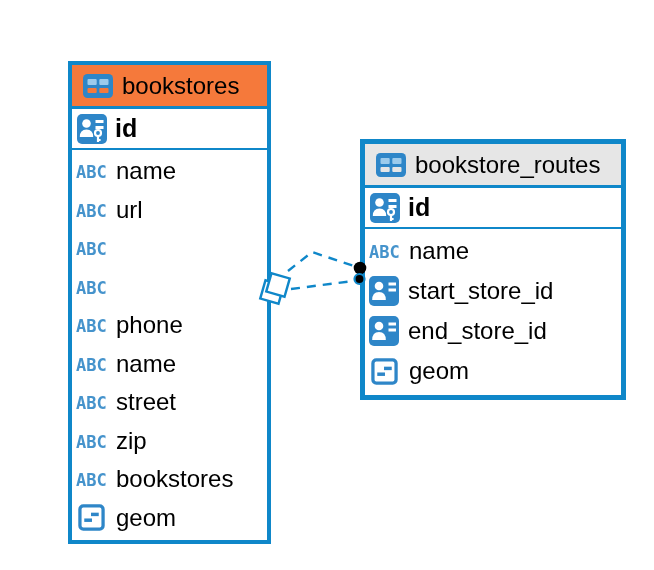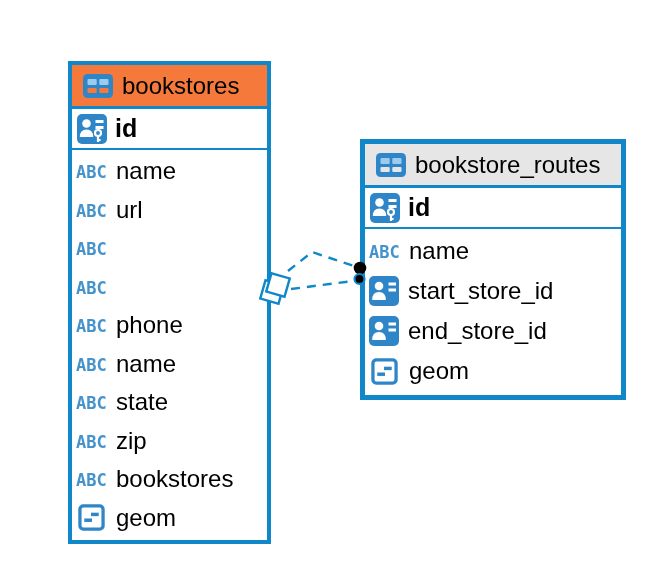--- a/index.html
+++ b/index.html
@@ -166,21 +166,21 @@
     <div class="col-row">
       <span class="abc-icon">ABC</span>
       <span class="col-label">phone</span>
     </div>
     <div class="col-row">
       <span class="abc-icon">ABC</span>
       <span class="col-label">name</span>
     </div>
     <div class="col-row">
       <span class="abc-icon">ABC</span>
-      <span class="col-label">state</span>
+      <span class="col-label">street</span>
     </div>
     <div class="col-row">
       <span class="abc-icon">ABC</span>
       <span class="col-label">zip</span>
     </div>
     <div class="col-row">
       <span class="abc-icon">ABC</span>
       <span class="col-label">bookstores</span>
     </div>
     <div class="col-row">

